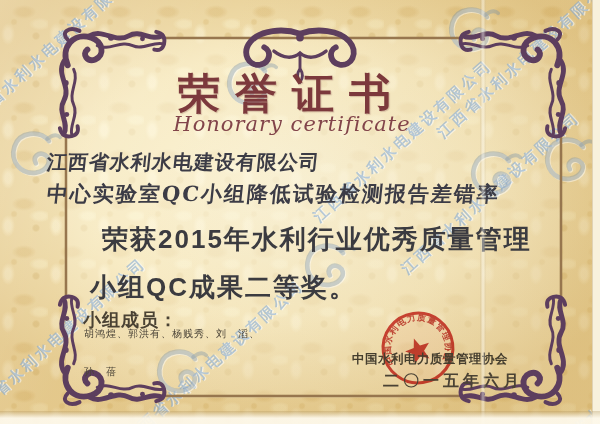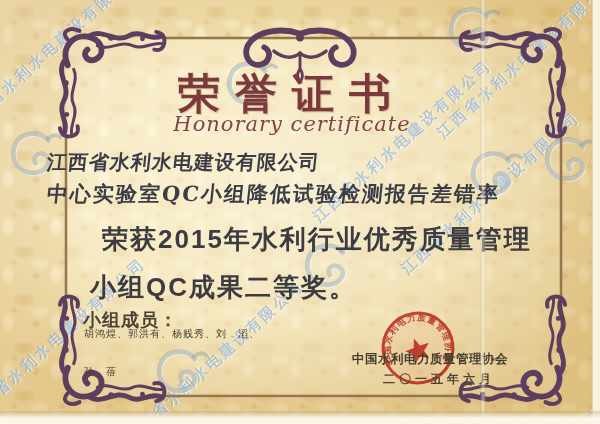--- a/index.html
+++ b/index.html
@@ -72,21 +72,21 @@
   }
   .recip1{left:47px; top:149px; font-size:20px; letter-spacing:1px;}
   .recip2{left:47px; top:180px; font-size:21px; letter-spacing:2px;}
   .award{font-weight:bold; font-size:26px; letter-spacing:2px; color:#3b3b40;}
   .award1{left:102px; top:222px;}
   .award2{left:56px; top:270px;margin-left:34px;}
   .members-label{left:83px; top:308px; font-size:18px; font-weight:bold; color:#4a4233; letter-spacing:1px;}
   .mrow{left:84px; font-size:10px; color:#4b4438; letter-spacing:1px;}
   .mr1{top:327px}.mr2{top:346px}.mr3{top:365px}
   .issuer{left:352px; top:351px; font-size:12.5px; font-weight:bold; color:#453e2e; letter-spacing:0.5px;}
-  .date{left:383px; top:371px; font-size:12px; font-weight:bold; color:#4a4234; letter-spacing:4px;}
+  .date{left:383px; top:371px; font-size:16px; font-weight:bold; color:#4a4234; letter-spacing:4px;}
   
   .seal{position:absolute; z-index:6; left:379px; top:309px; width:78px; height:78px;
         transform:rotate(-8deg); opacity:0.92; mix-blend-mode:multiply;}
   
   .crease{
     position:absolute; z-index:8; left:480px; top:0; width:6px; height:424px;
     background:linear-gradient(to right, rgba(120,90,40,0.10), rgba(255,255,250,0.48) 50%, rgba(120,90,40,0.08));
   }
   .edge-right{
     position:absolute; z-index:9; left:592px; top:0; width:8px; height:424px;

